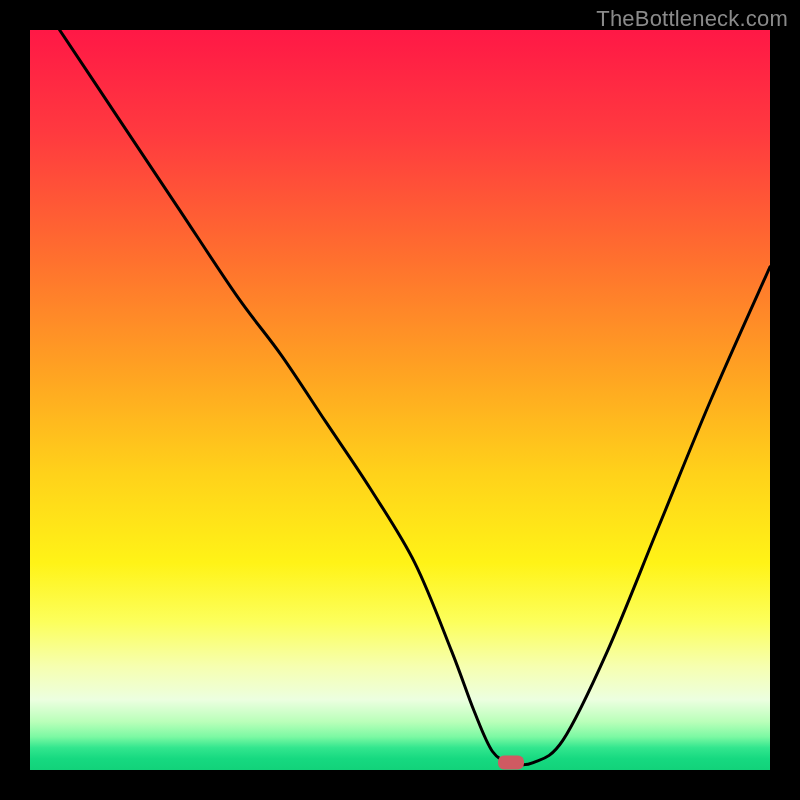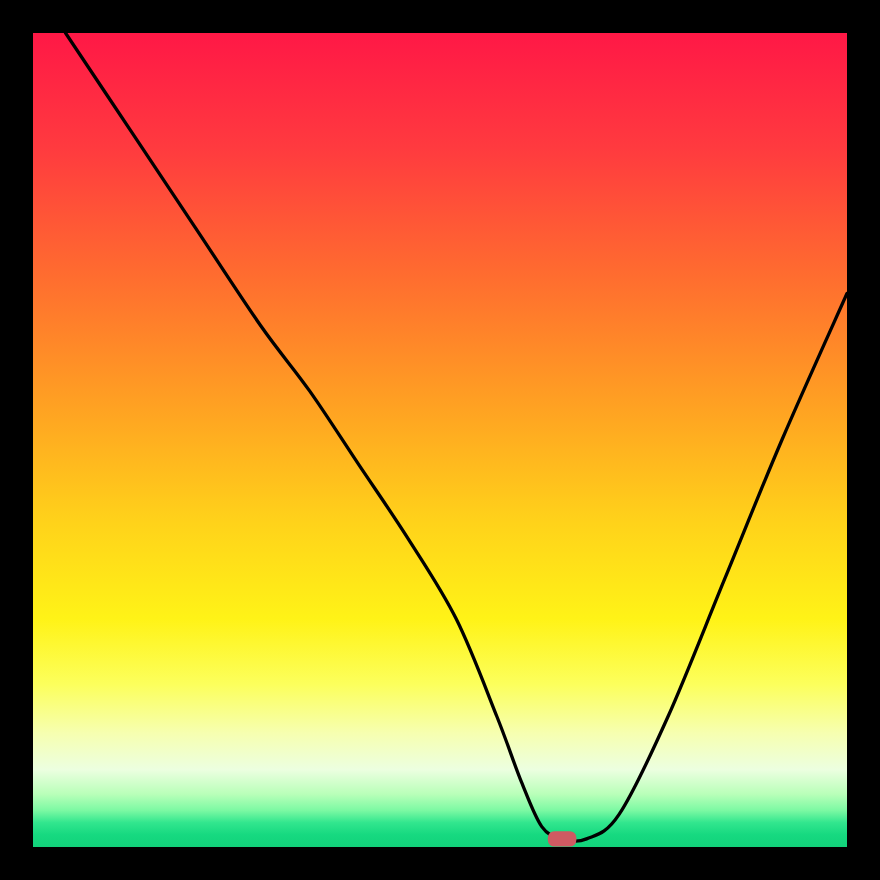--- a/index.html
+++ b/index.html
@@ -37,20 +37,21 @@
     height: 740px;
   }
   .plot svg {
     display: block;
   }
 </style>
 </head>
 <body>
 
 <div class="frame">
+  <div class="watermark">TheBottleneck.com</div>
   <div class="plot">
     <svg id="plot-svg" width="740" height="740" viewBox="0 0 740 740">
       <defs>
         <linearGradient id="bg-grad" x1="0" y1="0" x2="0" y2="1">
             <stop offset="0%" stop-color="#ff1846"></stop>
             <stop offset="14.000000000000002%" stop-color="#ff3a3f"></stop>
             <stop offset="30%" stop-color="#ff6d2f"></stop>
             <stop offset="46%" stop-color="#ffa222"></stop>
             <stop offset="60%" stop-color="#ffd21a"></stop>
             <stop offset="72%" stop-color="#fff317"></stop>

